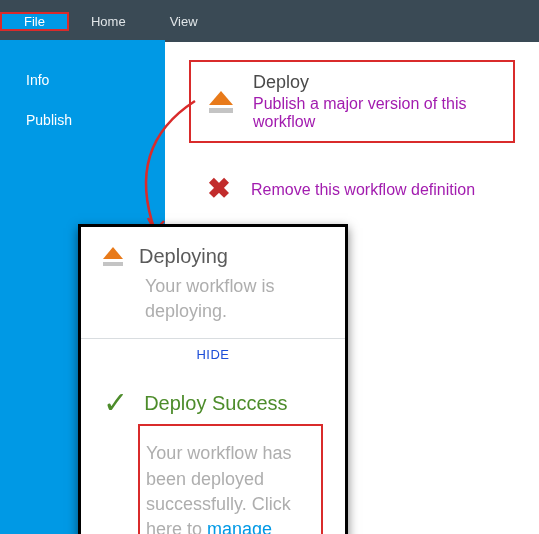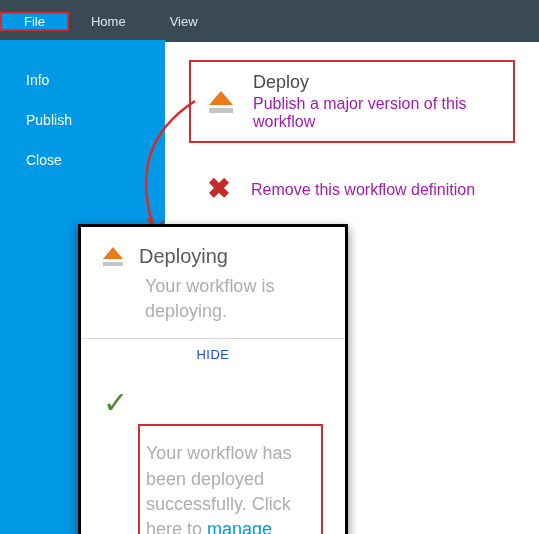--- a/index.html
+++ b/index.html
@@ -147,21 +147,20 @@
 
 <div class="topbar">
   <div class="tab active red-outline">File</div>
   <div class="tab">Home</div>
   <div class="tab">View</div>
 </div>
 
 <div class="sidebar">
   <div class="item">Info</div>
   <div class="item">Publish</div>
-  <div class="item">Close</div>
 </div>
 
 <div class="content">
 
   <div class="action-row boxed">
     <div class="action-icon deploy-icon">
       <div>
           <div class="arrow-up"></div>
           <div class="base"></div>
         </div>
@@ -196,20 +195,21 @@
       </div>
       <div class="title">Deploying</div>
     </div>
     <div class="desc">Your workflow is deploying.</div>
   </div>
   <div class="hide-bar">HIDE</div>
 
   <div class="popup-card">
     <div class="row1">
       <div class="check-icon">✓</div>
+      <div class="title success">Deploy Success</div>
     </div>
     <div class="desc desc-box red-outline" style="padding:15px 6px;margin-left:35px;">
       <span>Your workflow has been deployed successfully. Click here to </span><span class="link">manage permissions...</span>
     </div>
   </div>
   <div class="hide-bar">HIDE</div>
 
 </div>
 
 </body></html>

